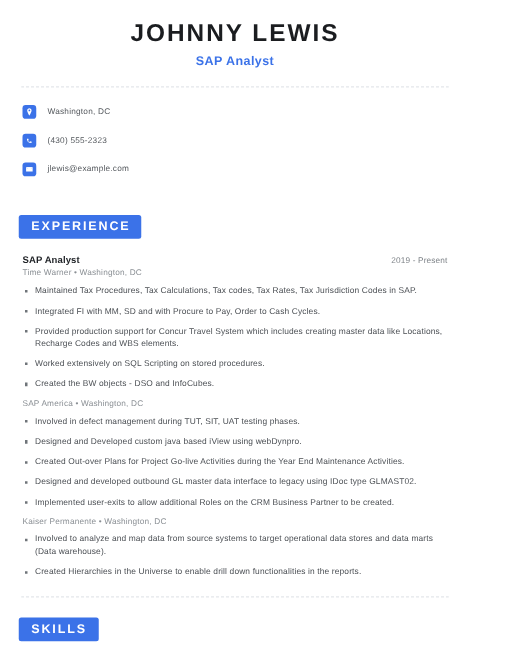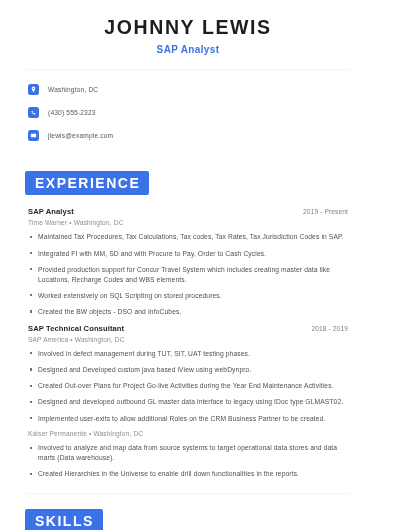--- a/index.html
+++ b/index.html
@@ -14,21 +14,21 @@
     font-family: "Liberation Sans", sans-serif;
     color: #2d3033;
     -webkit-font-smoothing: antialiased;
   }
   .page {
     width: 376px;
     height: 530px;
     position: relative;
     background: #ffffff;
     box-sizing: border-box;
-    padding: 0 25px;
+    padding: 0 15px;
   }
 
   
   .header {
     padding-top: 17px;
     text-align: center;
   }
   .cand-name {
     font-size: 19.5px;
     font-weight: bold;
@@ -77,21 +77,21 @@
     font-size: 6.6px;
     color: #54585d;
     letter-spacing: 0.18px;
   }
 
   
   .sec-badge {
     display: inline-block;
     background: #3b72e8;
     color: #ffffff;
-    font-size: 14px;
+    font-size: 10px;
     font-weight: bold;
     letter-spacing: 1.5px;
     padding: 4px 9px 4px 10px;
     border-radius: 2px;
   }
   .sec-experience { margin-top: 27px; }
   .sec-skills { margin-top: 15px; }
 
   
   .jobs { margin-top: 12px; padding-left: 3px; }
@@ -203,24 +203,20 @@
         <ul class="bullets">
           <li>Maintained Tax Procedures, Tax Calculations, Tax codes, Tax Rates, Tax Jurisdiction Codes in SAP.</li>
           <li>Integrated FI with MM, SD and with Procure to Pay, Order to Cash Cycles.</li>
           <li>Provided production support for Concur Travel System which includes creating master data like Locations, Recharge Codes and WBS elements.</li>
           <li>Worked extensively on SQL Scripting on stored procedures.</li>
           <li>Created the BW objects - DSO and InfoCubes.</li>
         </ul>
       </div>
 
       <div class="job">
-        <div class="job-head">
-          <span class="job-title">SAP Technical Consultant</span>
-          <span class="job-dates">2018 - 2019</span>
-        </div>
         <div class="job-sub">SAP America  •  Washington, DC</div>
         <ul class="bullets">
           <li>Involved in defect management during TUT, SIT, UAT testing phases.</li>
           <li>Designed and Developed custom java based iView using webDynpro.</li>
           <li>Created Out-over Plans for Project Go-live Activities during the Year End Maintenance Activities.</li>
           <li>Designed and developed outbound GL master data interface to legacy using IDoc type GLMAST02.</li>
           <li>Implemented user-exits to allow additional Roles on the CRM Business Partner to be created.</li>
         </ul>
       </div>
 

